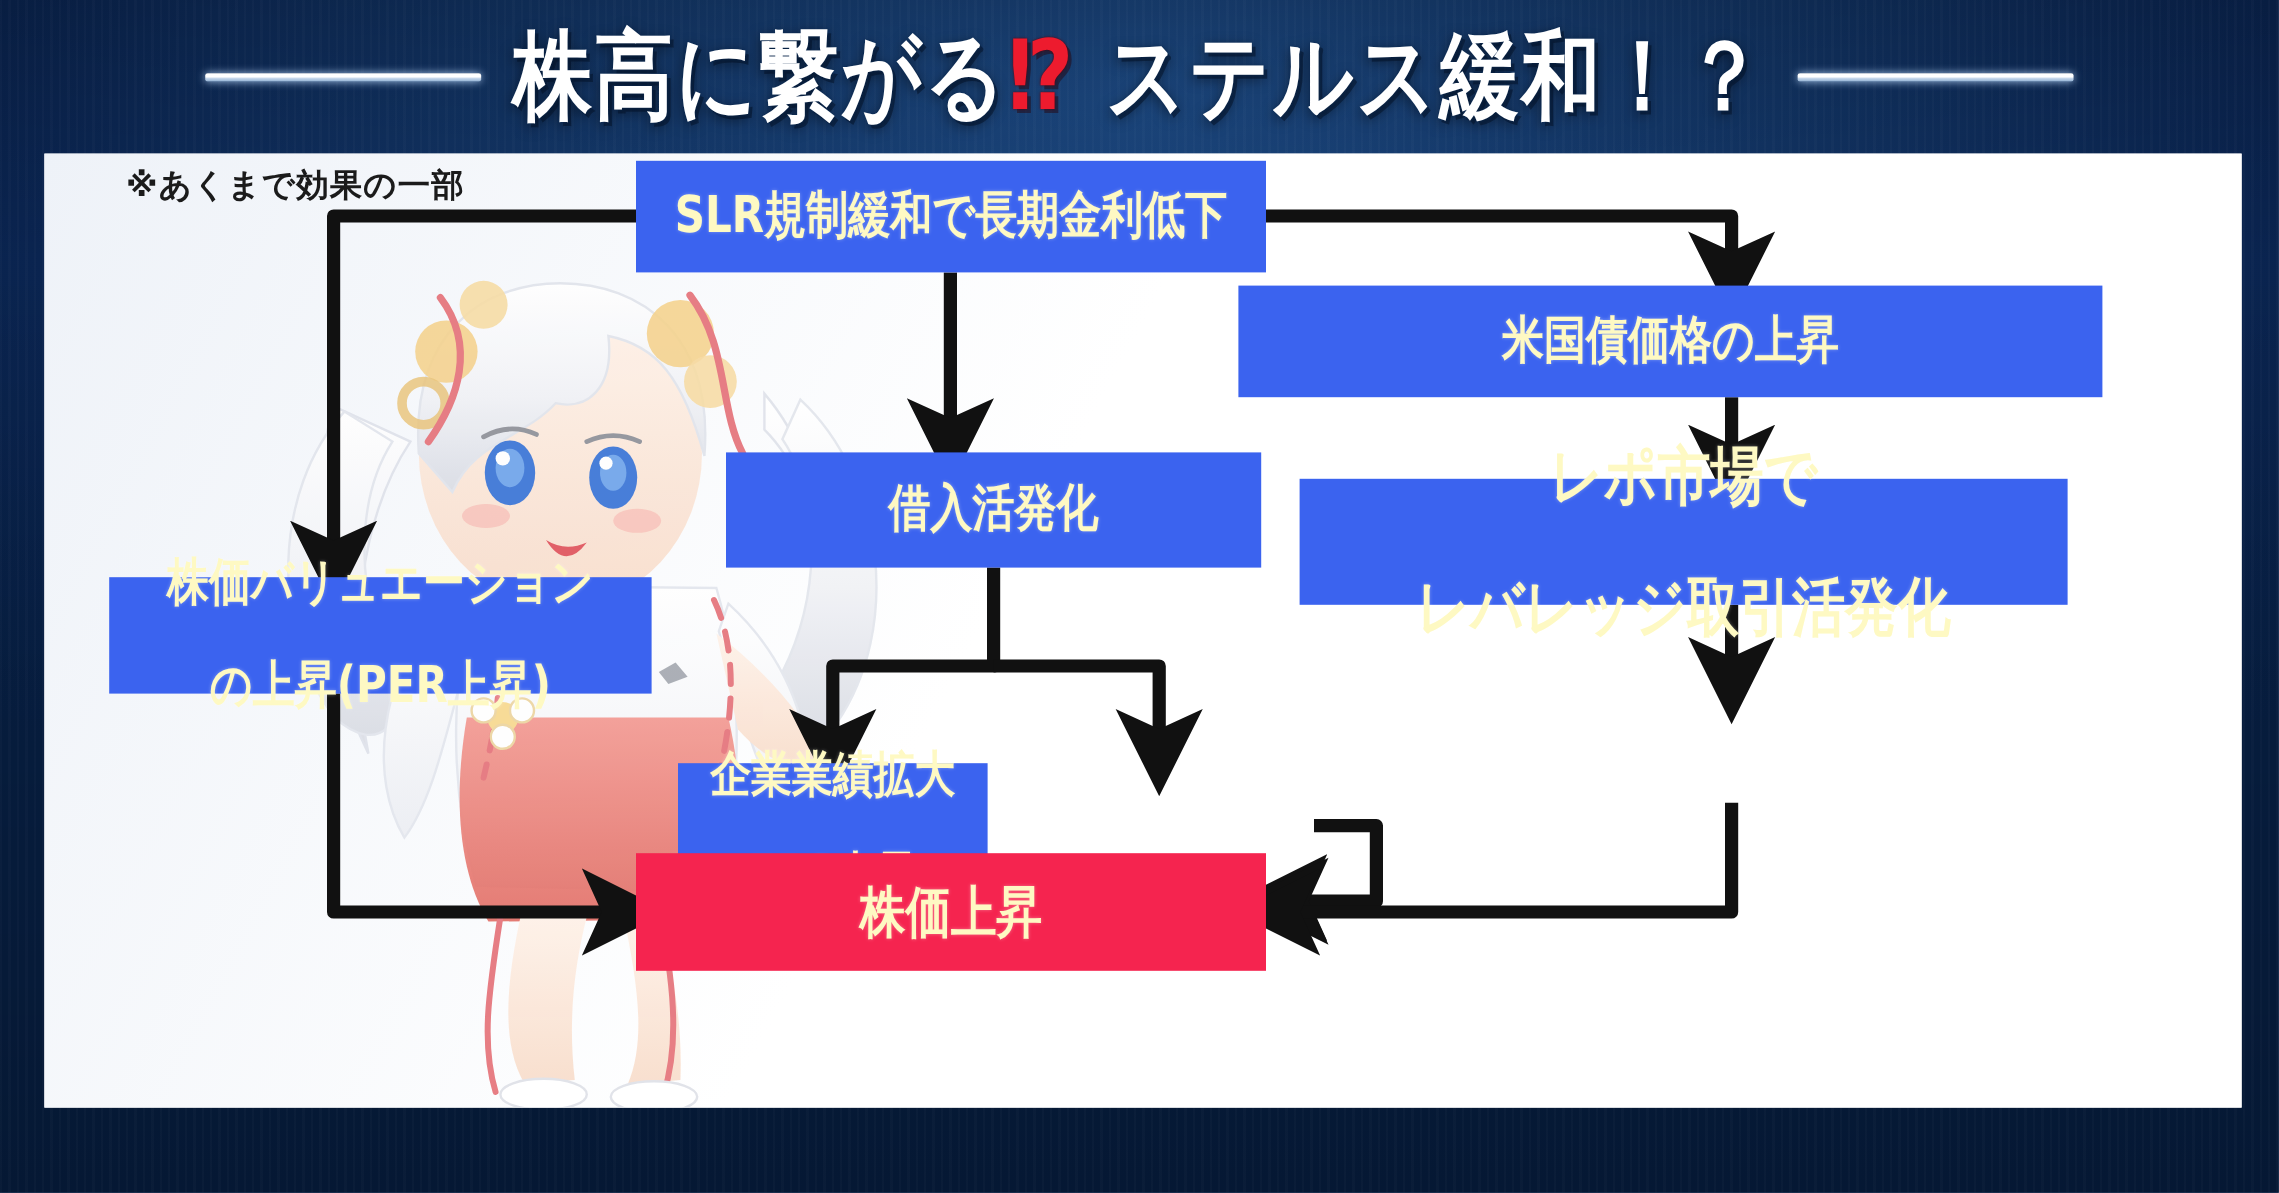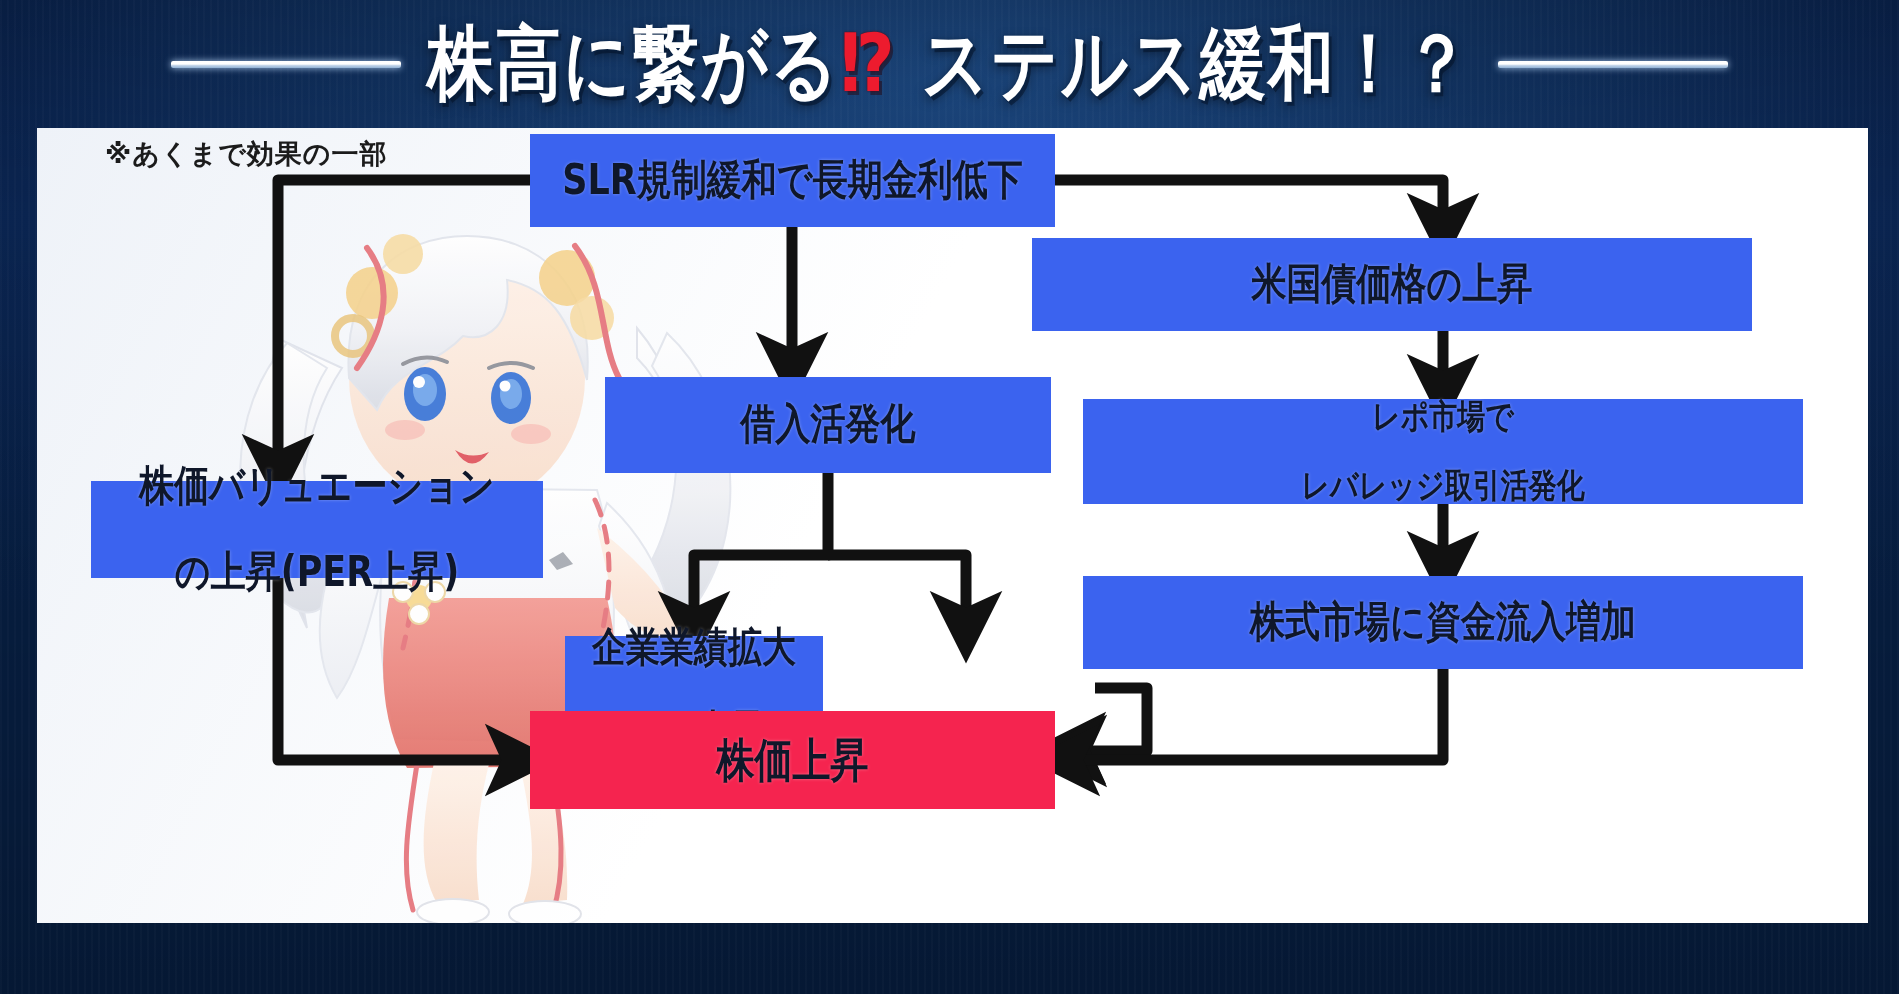--- a/index.html
+++ b/index.html
@@ -57,37 +57,37 @@
     position:absolute; left:68px; top:8px;
     font-size:27px; font-weight:bold; color:#1b1b1b;
     font-family:"DejaVu Sans","Liberation Sans",sans-serif;
     letter-spacing:1px;
     z-index:6;
   }
   
   .node{
     position:absolute; z-index:5;
     display:flex; align-items:center; justify-content:center; text-align:center;
-    color:#0f172a; font-weight:bold;
+    color:#fef9c3; font-weight:bold;
     font-family:"DejaVu Sans","Liberation Sans",sans-serif;
     line-height:1.12;
     text-shadow:0 0 3px rgba(255,255,255,.35);
     padding:2px 6px;
   }
   .node.blue{ background:#3b63ef; }
   .node.red { background:#f5244f;text-align:right; }
   .node span{ display:block; transform:scaleY(1.1); }
   
   #n-slr   { left:493px; top:6px;   width:525px; height:93px;  font-size:35px; }
   #n-val   { left:54px;  top:353px; width:452px; height:97px;  font-size:35px; }
   #n-borrow{ left:568px; top:249px; width:446px; height:96px;  font-size:35px; }
   #n-eps   { left:528px; top:508px; width:258px; height:104px; font-size:34px; }
   #n-m2    { left:800px; top:508px; width:258px; height:104px; font-size:34px; }
   #n-ust   { left:995px;top:110px; width:720px; height:93px;  font-size:35px; }
-  #n-repo  { left:1046px;top:271px; width:720px; height:105px; font-size:28px; }
+  #n-repo  { left:1046px;top:271px; width:640px; height:105px; font-size:44px; }
   #n-flow  { left:1046px;top:448px; width:720px; height:93px;  font-size:35px; }
   #n-up    { left:493px; top:583px; width:525px; height:98px;  font-size:38px; }
   
   #arrows{ position:absolute; left:0; top:0; width:1831px; height:795px; z-index:4; }
 </style>
 </head>
 <body>
 
 <div id="bg"></div>
 
@@ -279,25 +279,20 @@
       </span>
   </div>
 
   <div class="node blue" id="n-repo">
     <span>
       <span>レポ市場で</span><br>
       <span>レバレッジ取引活発化</span>
     </span>
   </div>
 
-  <div class="node blue" id="n-flow">
-    <span>
-        <span>株式市場に資金流入増加</span>
-      </span>
-  </div>
 
   <div class="node red" id="n-up">
     <span>
         <span>株価上昇</span>
       </span>
   </div>
 
 </div>
 
 </body></html>

